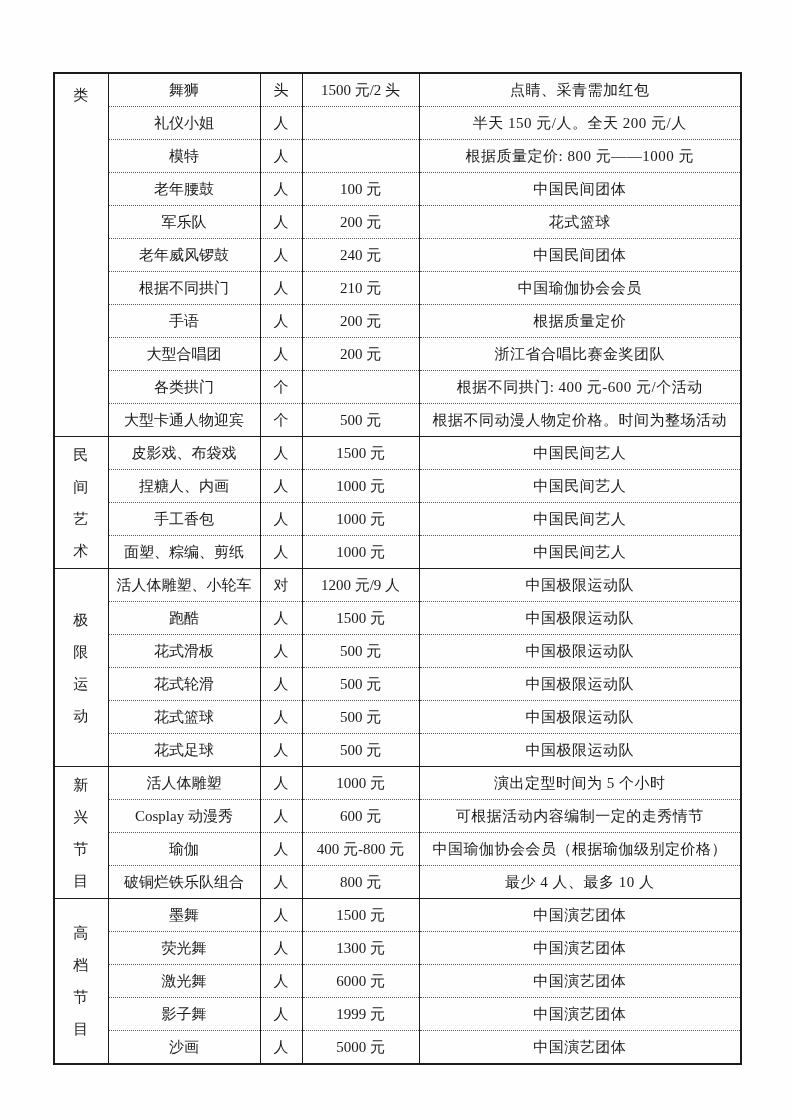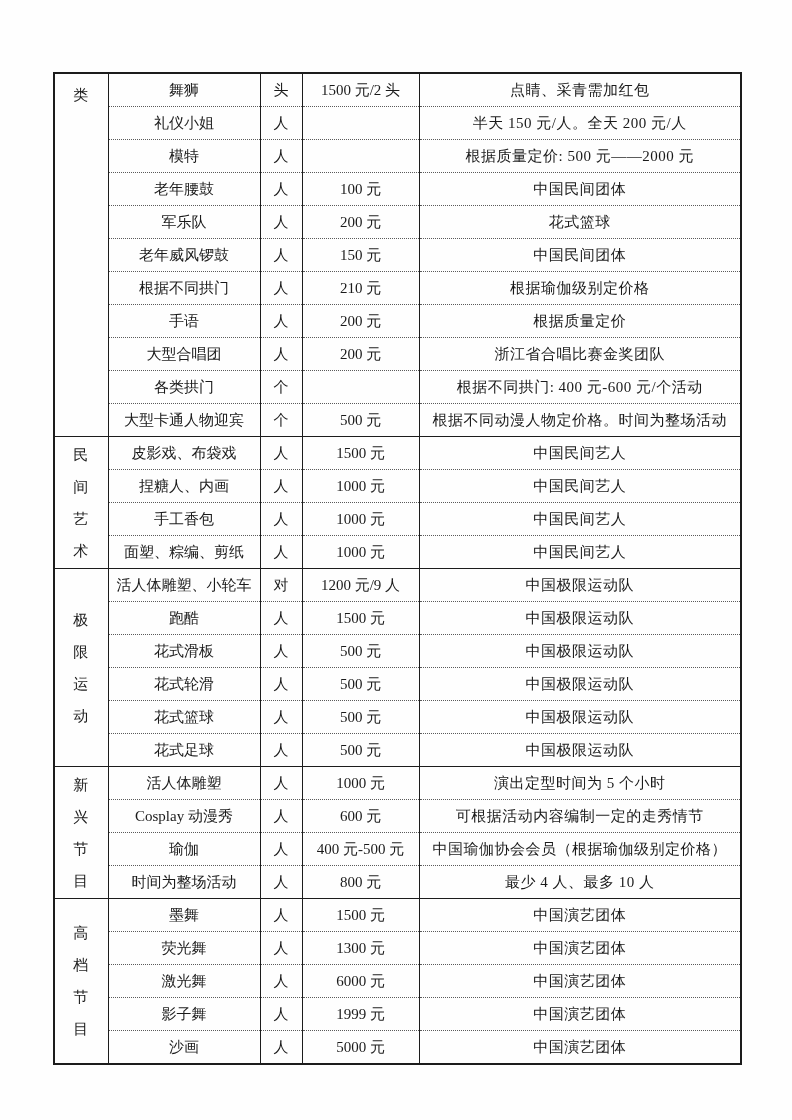--- a/index.html
+++ b/index.html
@@ -96,45 +96,45 @@
         <tr>
           <td>礼仪小姐</td>
           <td>人</td>
           <td></td>
           <td class="remark-cell">半天 150 元/人。全天 200 元/人</td>
         </tr>
         <tr>
           <td>模特</td>
           <td>人</td>
           <td></td>
-          <td class="remark-cell">根据质量定价: 500 元——2000 元</td>
+          <td class="remark-cell">根据质量定价: 800 元——1000 元</td>
         </tr>
         <tr>
           <td>老年腰鼓</td>
           <td>人</td>
           <td>100 元</td>
           <td class="remark-cell">中国民间团体</td>
         </tr>
         <tr>
           <td>军乐队</td>
           <td>人</td>
           <td>200 元</td>
           <td class="remark-cell">花式篮球</td>
         </tr>
         <tr>
           <td>老年威风锣鼓</td>
           <td>人</td>
-          <td>150 元</td>
+          <td>240 元</td>
           <td class="remark-cell">中国民间团体</td>
         </tr>
         <tr>
           <td>根据不同拱门</td>
           <td>人</td>
           <td>210 元</td>
-          <td class="remark-cell">根据瑜伽级别定价格</td>
+          <td class="remark-cell">中国瑜伽协会会员</td>
         </tr>
         <tr>
           <td>手语</td>
           <td>人</td>
           <td>200 元</td>
           <td class="remark-cell">根据质量定价</td>
         </tr>
         <tr>
           <td>大型合唱团</td>
           <td>人</td>
@@ -245,25 +245,25 @@
         </tr>
         <tr>
           <td>Cosplay 动漫秀</td>
           <td>人</td>
           <td>600 元</td>
           <td class="remark-cell">可根据活动内容编制一定的走秀情节</td>
         </tr>
         <tr>
           <td>瑜伽</td>
           <td>人</td>
-          <td>400 元-500 元</td>
+          <td>400 元-800 元</td>
           <td class="remark-cell">中国瑜伽协会会员（根据瑜伽级别定价格）</td>
         </tr>
         <tr>
-          <td>时间为整场活动</td>
+          <td>破铜烂铁乐队组合</td>
           <td>人</td>
           <td>800 元</td>
           <td class="remark-cell">最少 4 人、最多 10 人</td>
         </tr>
         <tr class="group-start">
           <td class="cat-cell" rowspan="5">
             <div class="cat-stack v-center" style="height: 160px;">
               <span class="cat-char">高</span>
               <span class="cat-char">档</span>
               <span class="cat-char">节</span>

